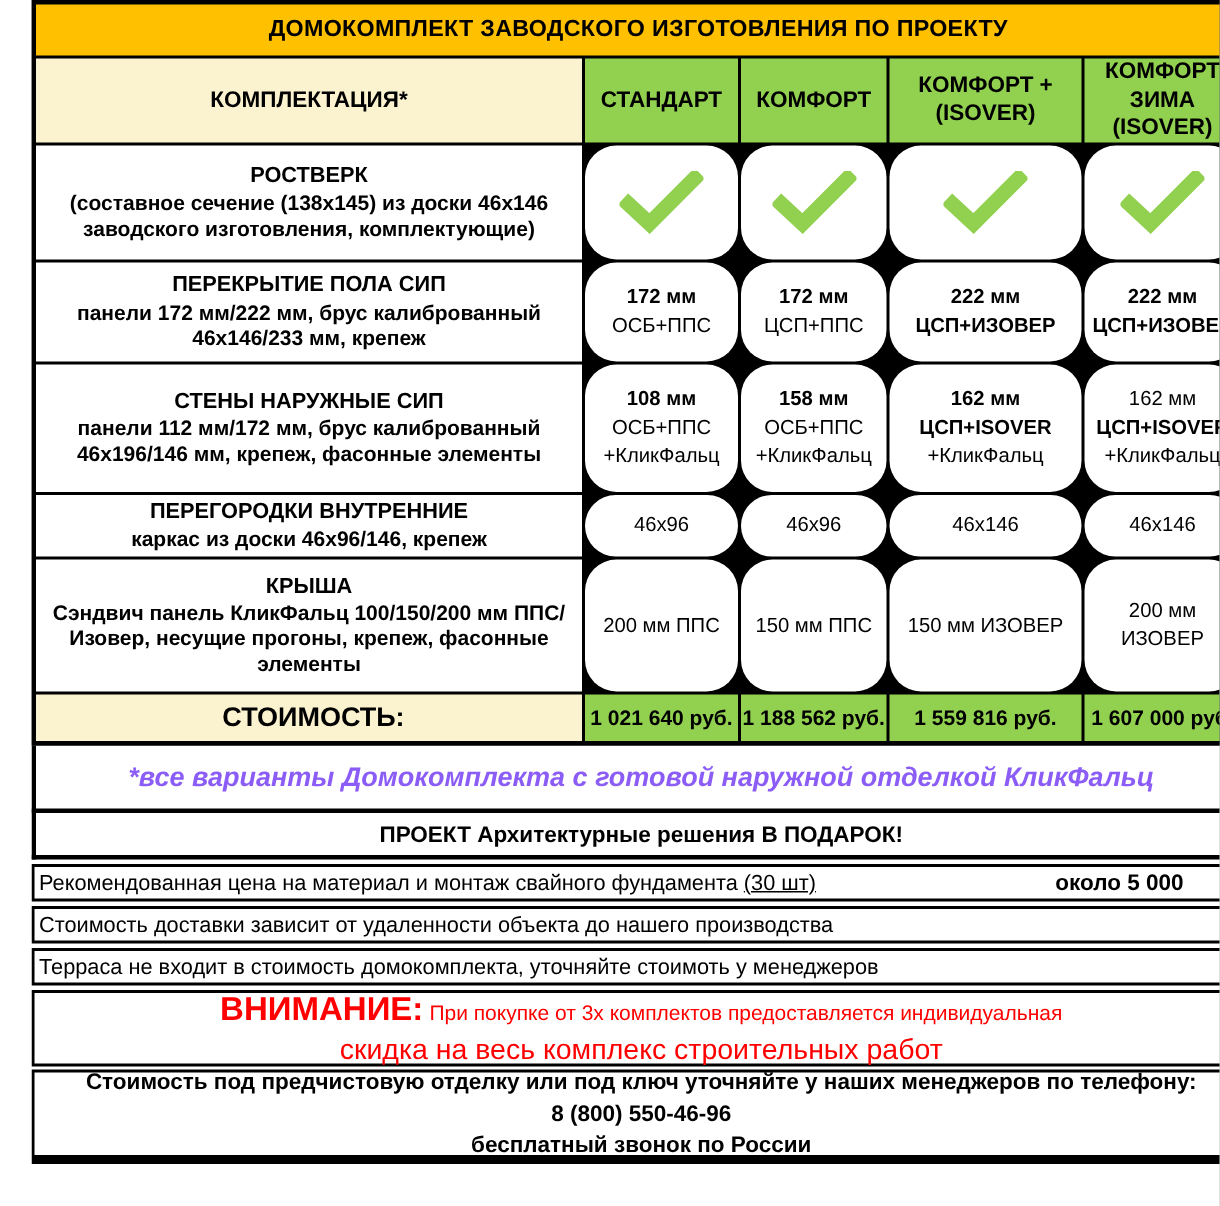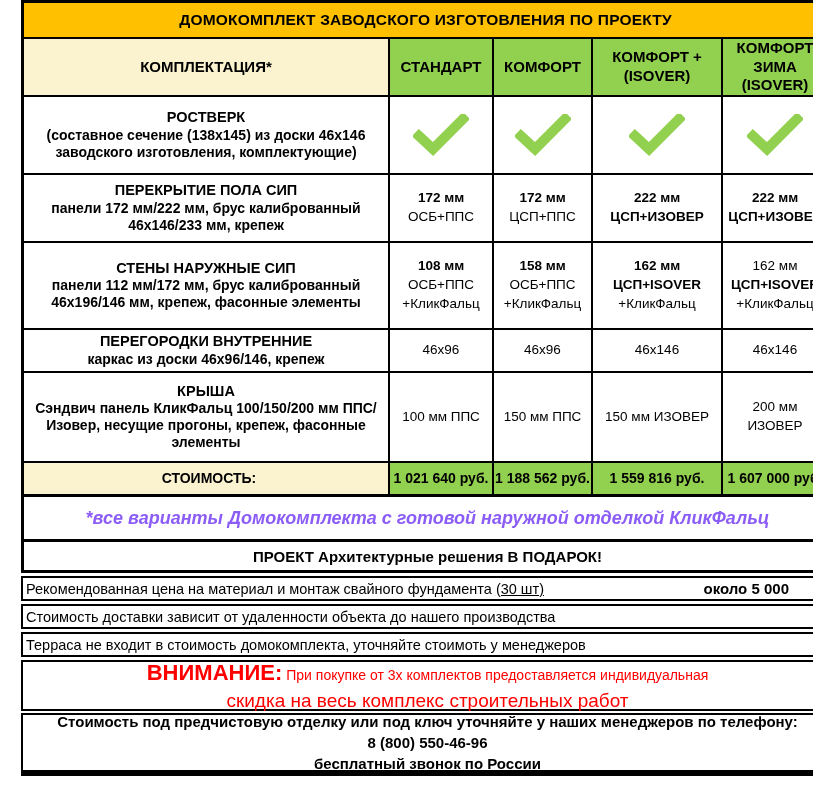--- a/index.html
+++ b/index.html
@@ -21,23 +21,23 @@
     align-items:center; justify-content:center; text-align:center;
     padding:1px 4px; box-sizing:border-box; line-height:1.22;
     word-break:break-word;
   }
   .cell.title { background:#FFC000; font-weight:bold; font-size:15.5px; letter-spacing:.2px; }
   .cell.corner { background:#FBF2CF; font-weight:bold; font-size:15px; }
   .cell.colhead { background:#92D050; font-weight:bold; font-size:15px; line-height:1.25; }
   .cell.rowlabel { font-size:14px; }
   .rt { font-weight:bold; font-size:14.5px; }
   .rd { font-weight:bold; font-size:14px; }
-  .cell.val { font-size:13.5px; line-height:1.4; }
+  .cell.val { font-size:13.5px; line-height:1.4;border-radius:21px; }
   .val .b { font-weight:bold; }
-  .cell.costlabel { background:#FBF2CF; font-weight:bold; font-size:14px;padding-left:10px; }
+  .cell.costlabel { background:#FBF2CF; font-weight:bold; font-size:18px;padding-left:10px; }
   .cell.costval { background:#92D050; font-weight:bold; font-size:14px; white-space:nowrap; }
   .check-wrap { display:flex; align-items:center; justify-content:center; }
   
   .note-red {
     border:3px solid #000; border-top:none; height:45px; box-sizing:border-box;
     display:flex; align-items:center; justify-content:center;
     color:#8b5cf6; font-weight:bold; font-style:italic; font-size:18px;
   }
   .gift {
     border:3px solid #000; border-top:none; height:31px; box-sizing:border-box;
@@ -170,21 +170,21 @@
         <div>46х146</div>
       </div>
       <div class="cell val">
         <div>46х146</div>
       </div>
       <div class="cell rowlabel">
         <div class="rt">КРЫША</div>
         <div class="rd">Сэндвич панель КликФальц 100/150/200 мм ППС/Изовер, несущие прогоны, крепеж, фасонные элементы</div>
       </div>
       <div class="cell val">
-        <div>100 мм ППС</div>
+        <div>200 мм ППС</div>
       </div>
       <div class="cell val">
         <div>150 мм ППС</div>
       </div>
       <div class="cell val">
         <div>150 мм ИЗОВЕР</div>
       </div>
       <div class="cell val">
         <div>200 мм ИЗОВЕР</div>
       </div>

